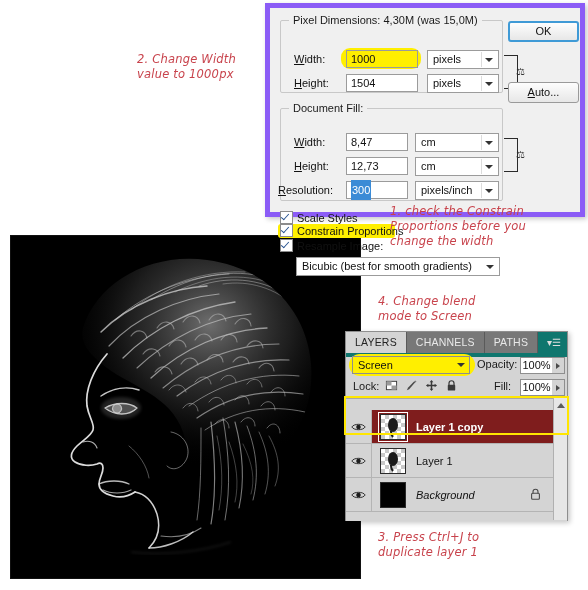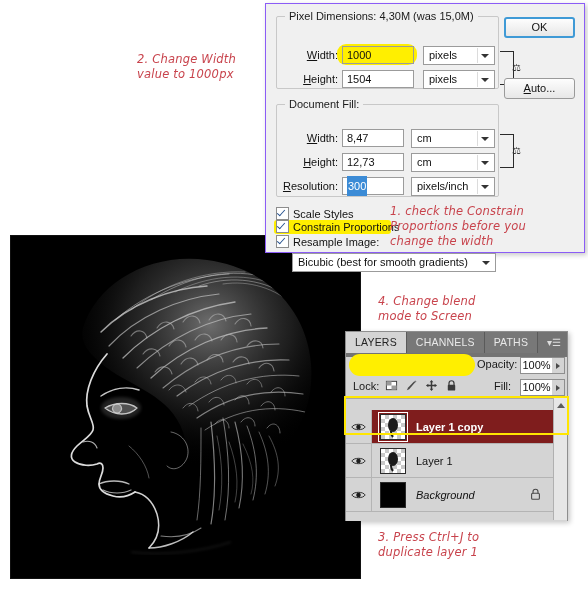--- a/index.html
+++ b/index.html
@@ -29,23 +29,23 @@
     box-shadow: 0 0 0 1px #111;
   }
   #photo-canvas svg { display: block; }
 
   
   #image-size-dialog {
     position: absolute;
     left: 265px;
     top: 3px;
     width: 320px;
-    height: 250px;
+    height: 214px;
     background: #f0f0f0;
-    border: 1px solid #8b5cf6;
+    border: 5px solid #8b5cf6;
     box-shadow: 2px 2px 5px rgba(0,0,0,0.22);
     box-sizing: border-box;
   }
   .fieldset {
     position: absolute;
     border: 1px solid #c8c8c8;
     border-radius: 2px;
     background: transparent;
   }
   .fieldset-legend {
@@ -55,21 +55,21 @@
     background: #f0f0f0;
     padding: 0 4px;
     font-size: 11px;
     color: #1a1a1a;
     white-space: nowrap;
   }
   .fld-label {
     position: absolute;
     font-size: 11px;
     color: #111;
-    text-align: right;
+    text-align: left;
     white-space: nowrap;
   }
   .fld-label u { text-decoration: underline; }
   .txtbox {
     position: absolute;
     height: 18px;
     background: #ffffff;
     border: 1px solid #9b9b9b;
     box-sizing: border-box;
     font-size: 11px;
@@ -207,21 +207,21 @@
     background: #d4d4d4;
     border: 1px solid #8e8e8e;
     box-shadow: 2px 2px 5px rgba(0,0,0,0.22);
     box-sizing: border-box;
   }
   #panel-tabs {
     position: absolute;
     left: 0; top: 0;
     width: 221px;
     height: 25px;
-    background: #737373;
+    background: #0f766e;
     display: flex;
     align-items: stretch;
   }
   .ptab {
     height: 21px;
     line-height: 21px;
     padding: 0 9px;
     font-size: 10.5px;
     color: #e8e8e8;
     background: #787878;
@@ -657,20 +657,24 @@
 
   <div id="panel-tabs">
     <div class="ptab active">LAYERS</div>
     <div class="ptab">CHANNELS</div>
     <div class="ptab">PATHS</div>
     <div id="panel-menu-icon">▾☰</div>
   </div>
 
   <div class="row" id="blend-row">
     <div class="marker" style="left:3px; top:1px; width:126px; height:22px; border-radius:11px;"></div>
+    <div class="blend-combo above" style="background:transparent; border-color:#8e8e8e;">
+      <span>Screen</span>
+      <span class="arrow"></span>
+    </div>
     <div class="op-label above">Opacity:</div>
     <div class="small-field" style="left:174px; top:4px; width:33px;">100%</div>
     <div class="stepper" style="left:206px; top:4px;"></div>
   </div>
 
   <div class="row" id="lock-row">
     <div class="lock-label">Lock:</div>
     <div class="lock-icons">
       <svg class="lock-ico" viewBox="0 0 14 14">
         <rect x="1.5" y="2.5" width="11" height="9" fill="#fff" stroke="#3a3a3a" stroke-width="1"></rect>

